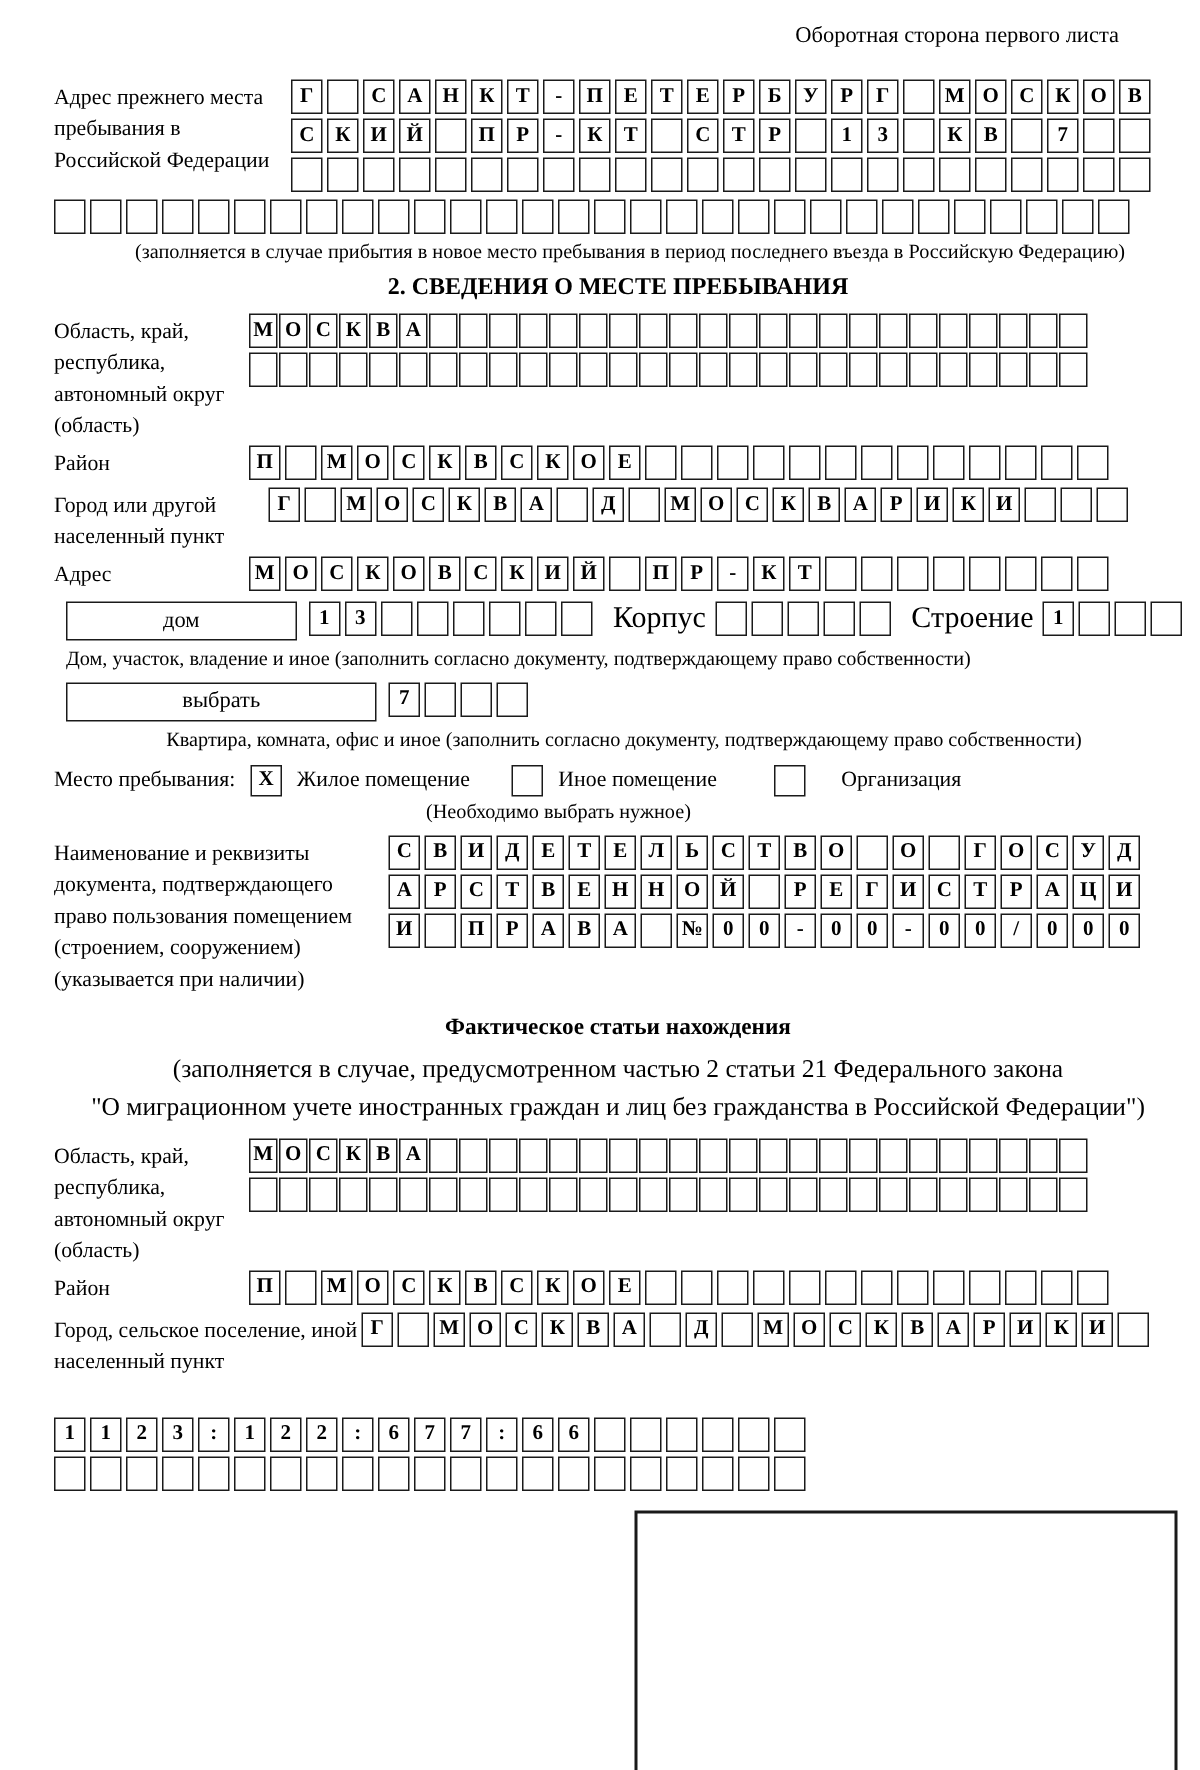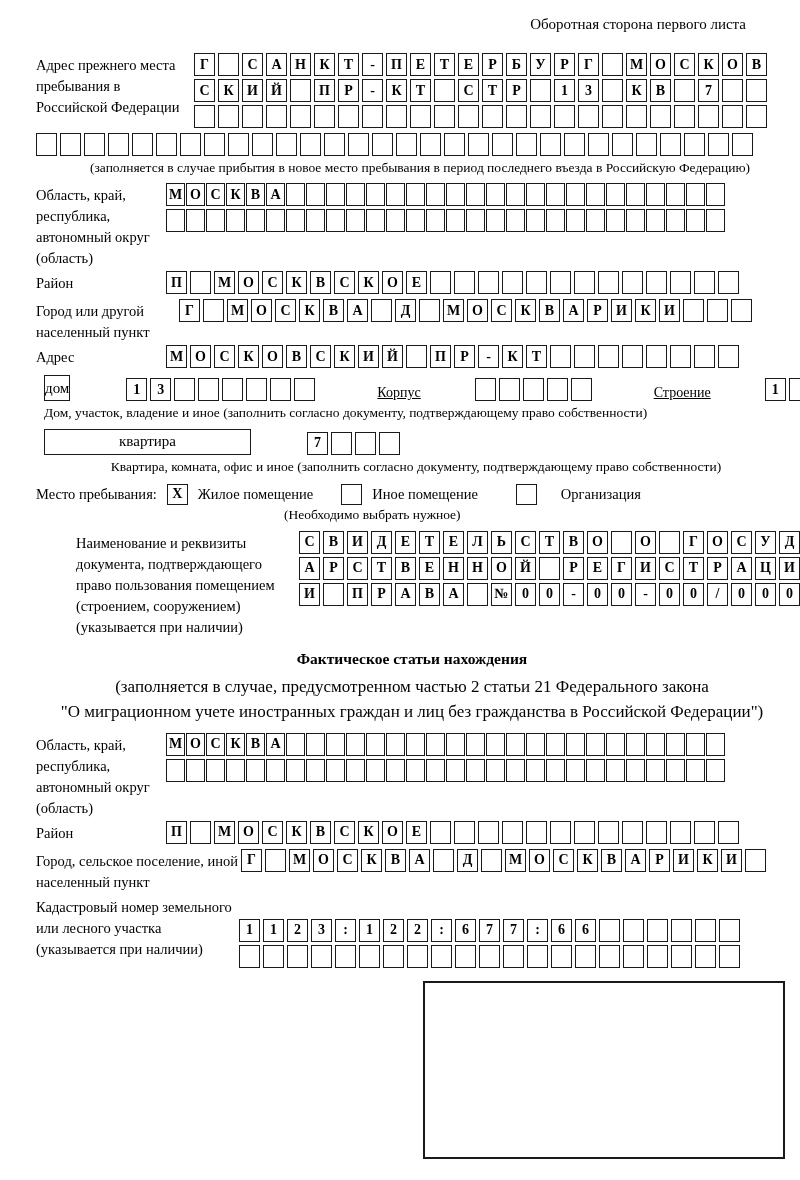--- a/index.html
+++ b/index.html
@@ -5,37 +5,37 @@
   html,body{margin:0;padding:0;background:#ffffff;color:#000;}
   body{width:800px;height:1180px;overflow:hidden;
        font-family:"Liberation Serif","DejaVu Serif",serif;}
   .page{padding:16px 12px 0 36px;}
 
   .doc-header{ text-align:right; padding-right:42px; font-size:15px; margin-bottom:20px;}
 
   .field{display:flex; align-items:flex-start; margin-bottom:2px;}
   .field-label{flex-shrink:0; font-size:14.5px; line-height:1.45; padding-top:2px;}
   .w158{width:158px;} .w130{width:130px;} .w143{width:143px;}
-  .w223{width:223px;margin-left:40px;} .w203{width:203px;} .w205{width:205px;}
+  .w223{width:223px;} .w203{width:203px;} .w205{width:205px;}
 
   .cells{display:flex; gap:3px; margin-bottom:3px;}
   .cell{display:inline-flex; align-items:center; justify-content:center;
         width:19px; height:21px; border:1.6px solid #1a1a1a;
         font-weight:bold; font-size:14px; background:#fff;}
   .cells.tight{gap:1px;} .cells.tight .cell{width:17px;}
 
   .caption{ text-align:center; font-size:13.5px; margin:3px 0 6px 16px; line-height:1.35;}
   .section-title{ text-align:center; font-weight:bold; font-size:16px; margin:6px 0 8px 0;}
   .sub-title{ text-align:center; font-weight:bold; font-size:15.5px; margin:12px 0 6px 0;}
 
-  .house-row{display:flex; align-items:flex-end; margin:4px 0 0 8px;gap:48px;}
+  .house-row{display:flex; align-items:flex-start; margin:4px 0 0 8px;}
   .label-box{border:1.6px solid #1a1a1a; height:24px; display:flex;
              align-items:center; justify-content:center; font-size:15px;}
   .label-box.dom{width:170px;} .label-box.kv{width:205px;}
-  .inline-label{font-size:14px; margin:0 6px 0 14px;text-decoration:underline;}
+  .inline-label{font-size:20px; margin:0 6px 0 14px;}
   .house-row .cells{margin-bottom:0; margin-left:8px;}
 
   .stay-row{display:flex; align-items:center; font-size:14.5px; margin:8px 0 2px 0;}
   .cb{width:19px; height:19px; border:1.6px solid #1a1a1a; display:inline-flex;
       align-items:center; justify-content:center; font-weight:bold; font-size:14px;
       margin:0 10px 0 10px; flex-shrink:0;}
   .stay-caption{font-size:13.5px; margin:0 0 8px 248px;}
 
   .fact-captions{font-size:17px; text-align:center; line-height:1.5; margin-bottom:8px;}
 
@@ -159,20 +159,21 @@
       <span class="cell"></span>
       <span class="cell"></span>
       <span class="cell"></span>
       <span class="cell"></span>
       <span class="cell"></span>
       <span class="cell"></span>
       <span class="cell"></span>
     </div>
   <div class="caption">(заполняется в случае прибытия в новое место пребывания в период последнего въезда в Российскую Федерацию)</div>
 
+  <div class="section-title">2. СВЕДЕНИЯ О МЕСТЕ ПРЕБЫВАНИЯ</div>
 
   <div class="field">
     <div class="field-label w130">Область, край, республика, автономный округ (область)</div>
     <div>
       <div class="cells tight">
           <span class="cell">М</span>
           <span class="cell">О</span>
           <span class="cell">С</span>
           <span class="cell">К</span>
           <span class="cell">В</span>
@@ -347,21 +348,21 @@
     <div class="cells" style="margin-left:0">
         <span class="cell">1</span>
         <span class="cell"></span>
         <span class="cell"></span>
         <span class="cell"></span>
       </div>
   </div>
   <div class="caption" style="text-align:left; margin-left:8px;">Дом, участок, владение и иное (заполнить согласно документу, подтверждающему право собственности)</div>
 
   <div class="house-row">
-    <div class="label-box kv">квартира</div>
+    <div class="label-box kv">выбрать</div>
     <div class="cells">
         <span class="cell">7</span>
         <span class="cell"></span>
         <span class="cell"></span>
         <span class="cell"></span>
       </div>
   </div>
   <div class="caption" style="text-align:center; margin-left:8px;">Квартира, комната, офис и иное (заполнить согласно документу, подтверждающему право собственности)</div>
 
   <div class="stay-row">
@@ -574,21 +575,20 @@
         <span class="cell">А</span>
         <span class="cell">Р</span>
         <span class="cell">И</span>
         <span class="cell">К</span>
         <span class="cell">И</span>
         <span class="cell"></span>
       </div>
   </div>
 
   <div class="field">
-    <div class="field-label w203">Кадастровый номер земельного или лесного участка (указывается при наличии)</div>
     <div style="padding-top:24px;">
       <div class="cells">
           <span class="cell">1</span>
           <span class="cell">1</span>
           <span class="cell">2</span>
           <span class="cell">3</span>
           <span class="cell">:</span>
           <span class="cell">1</span>
           <span class="cell">2</span>
           <span class="cell">2</span>

